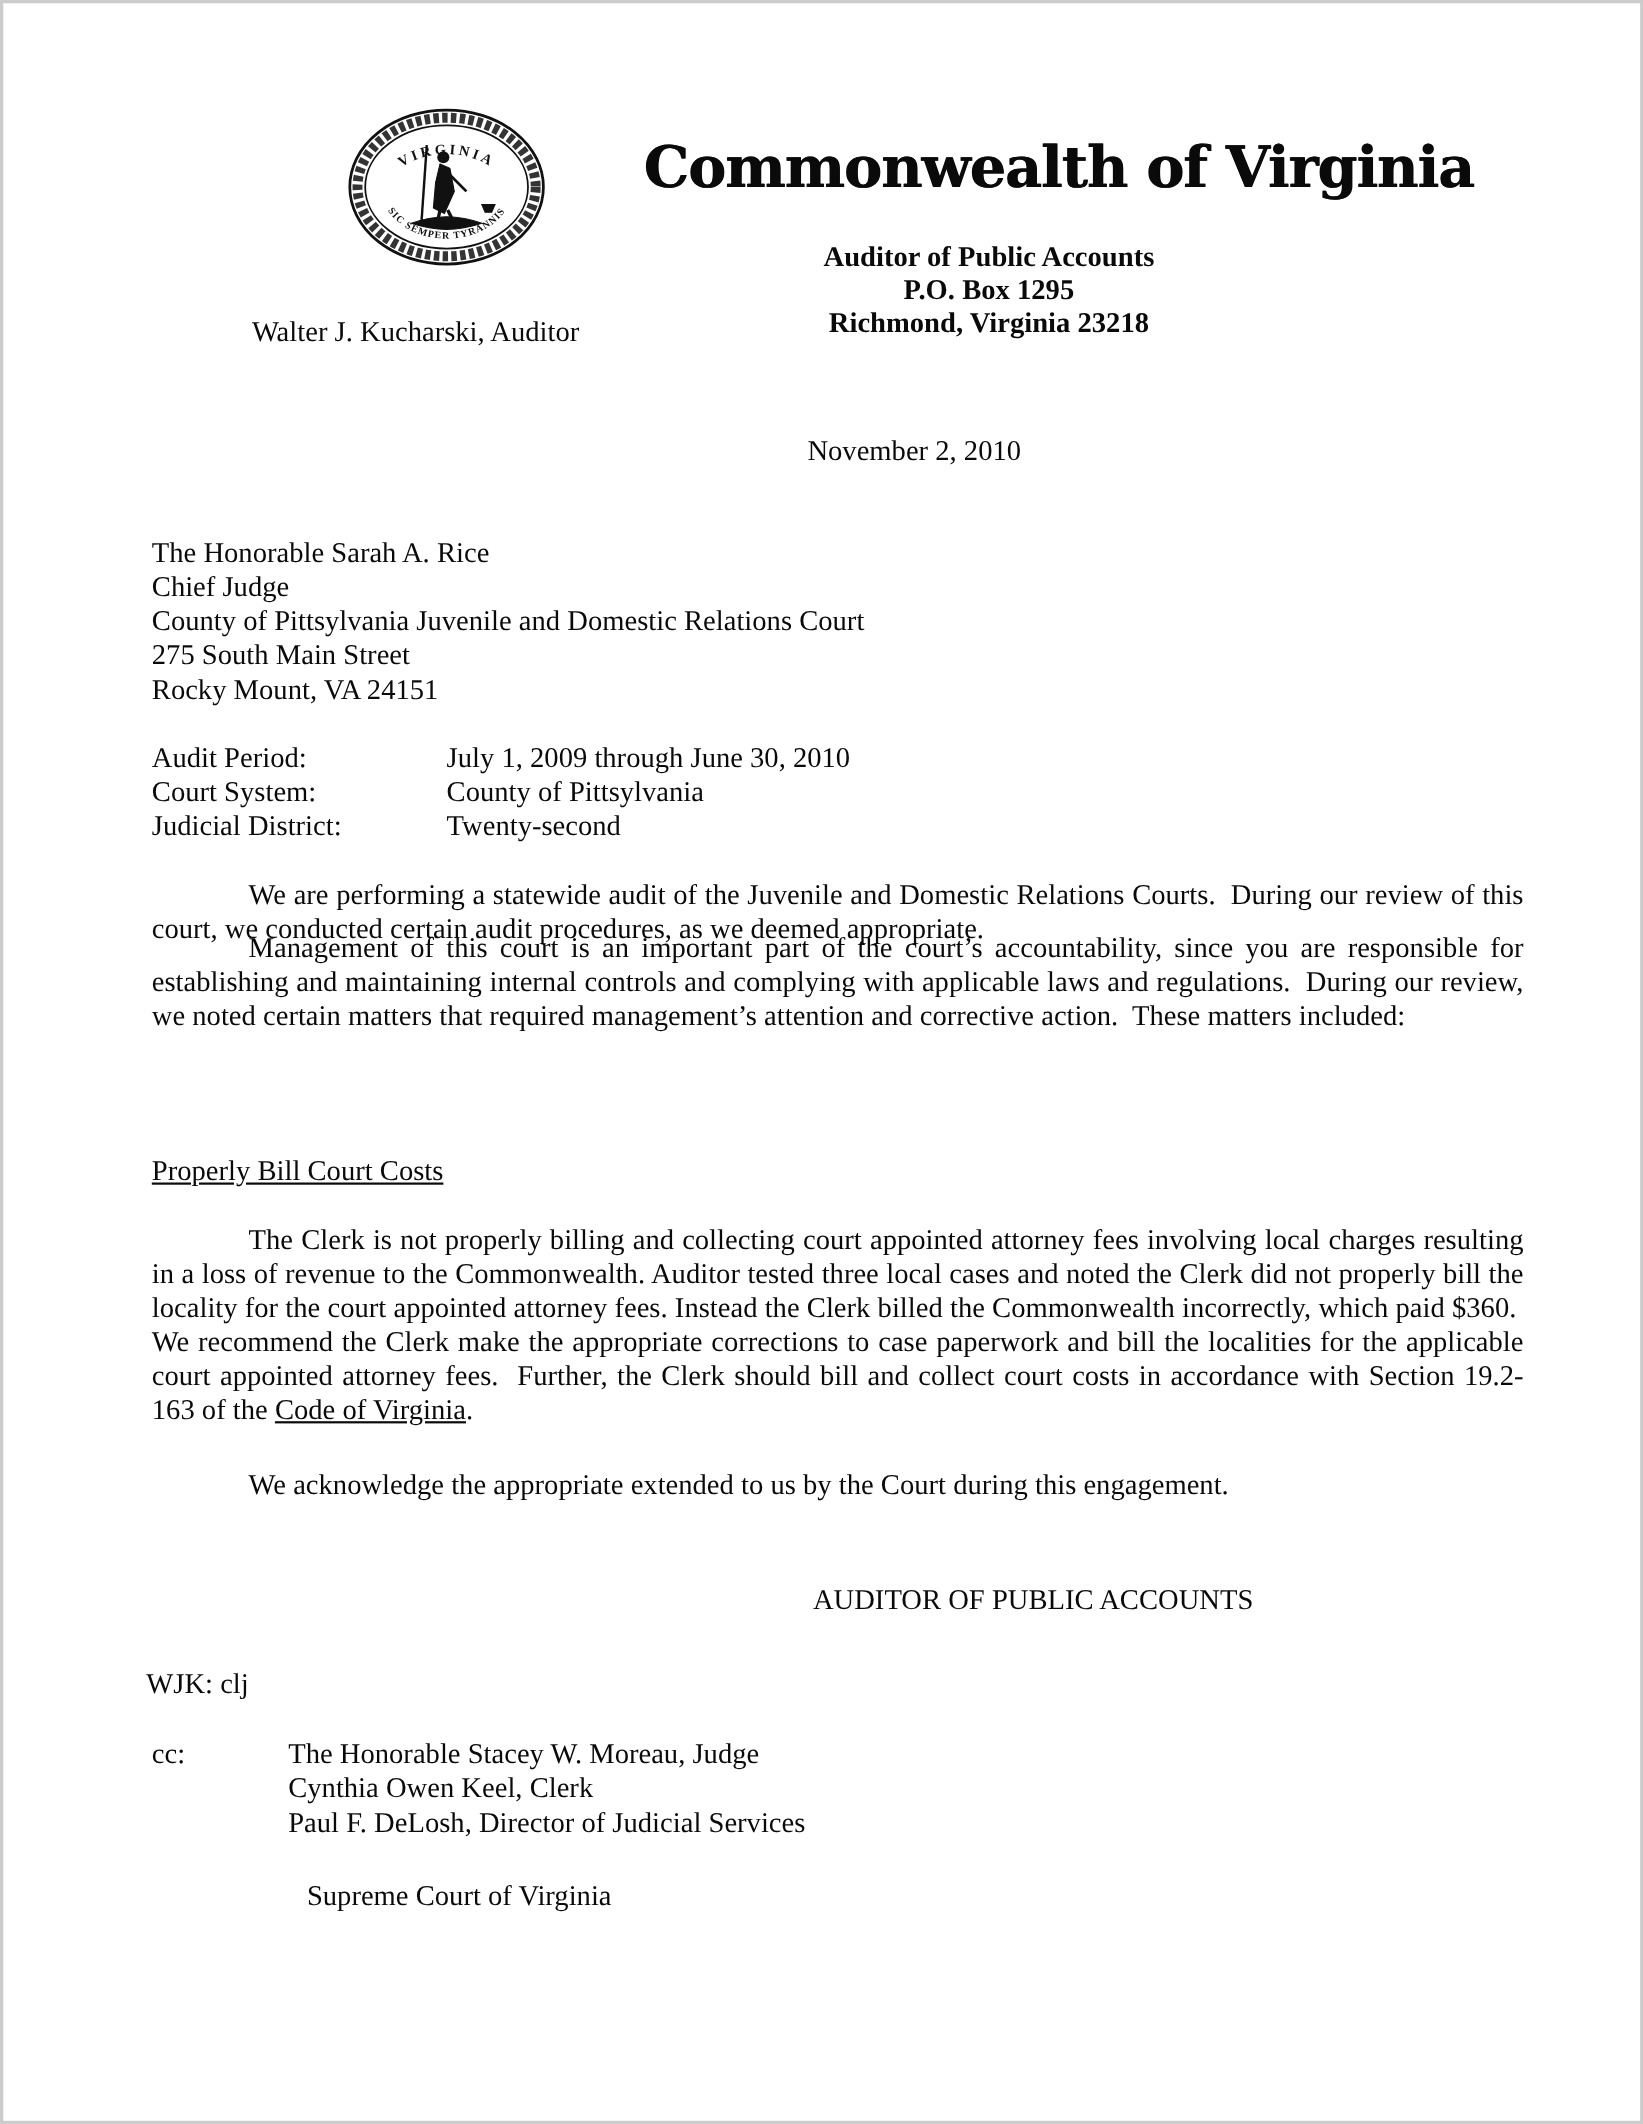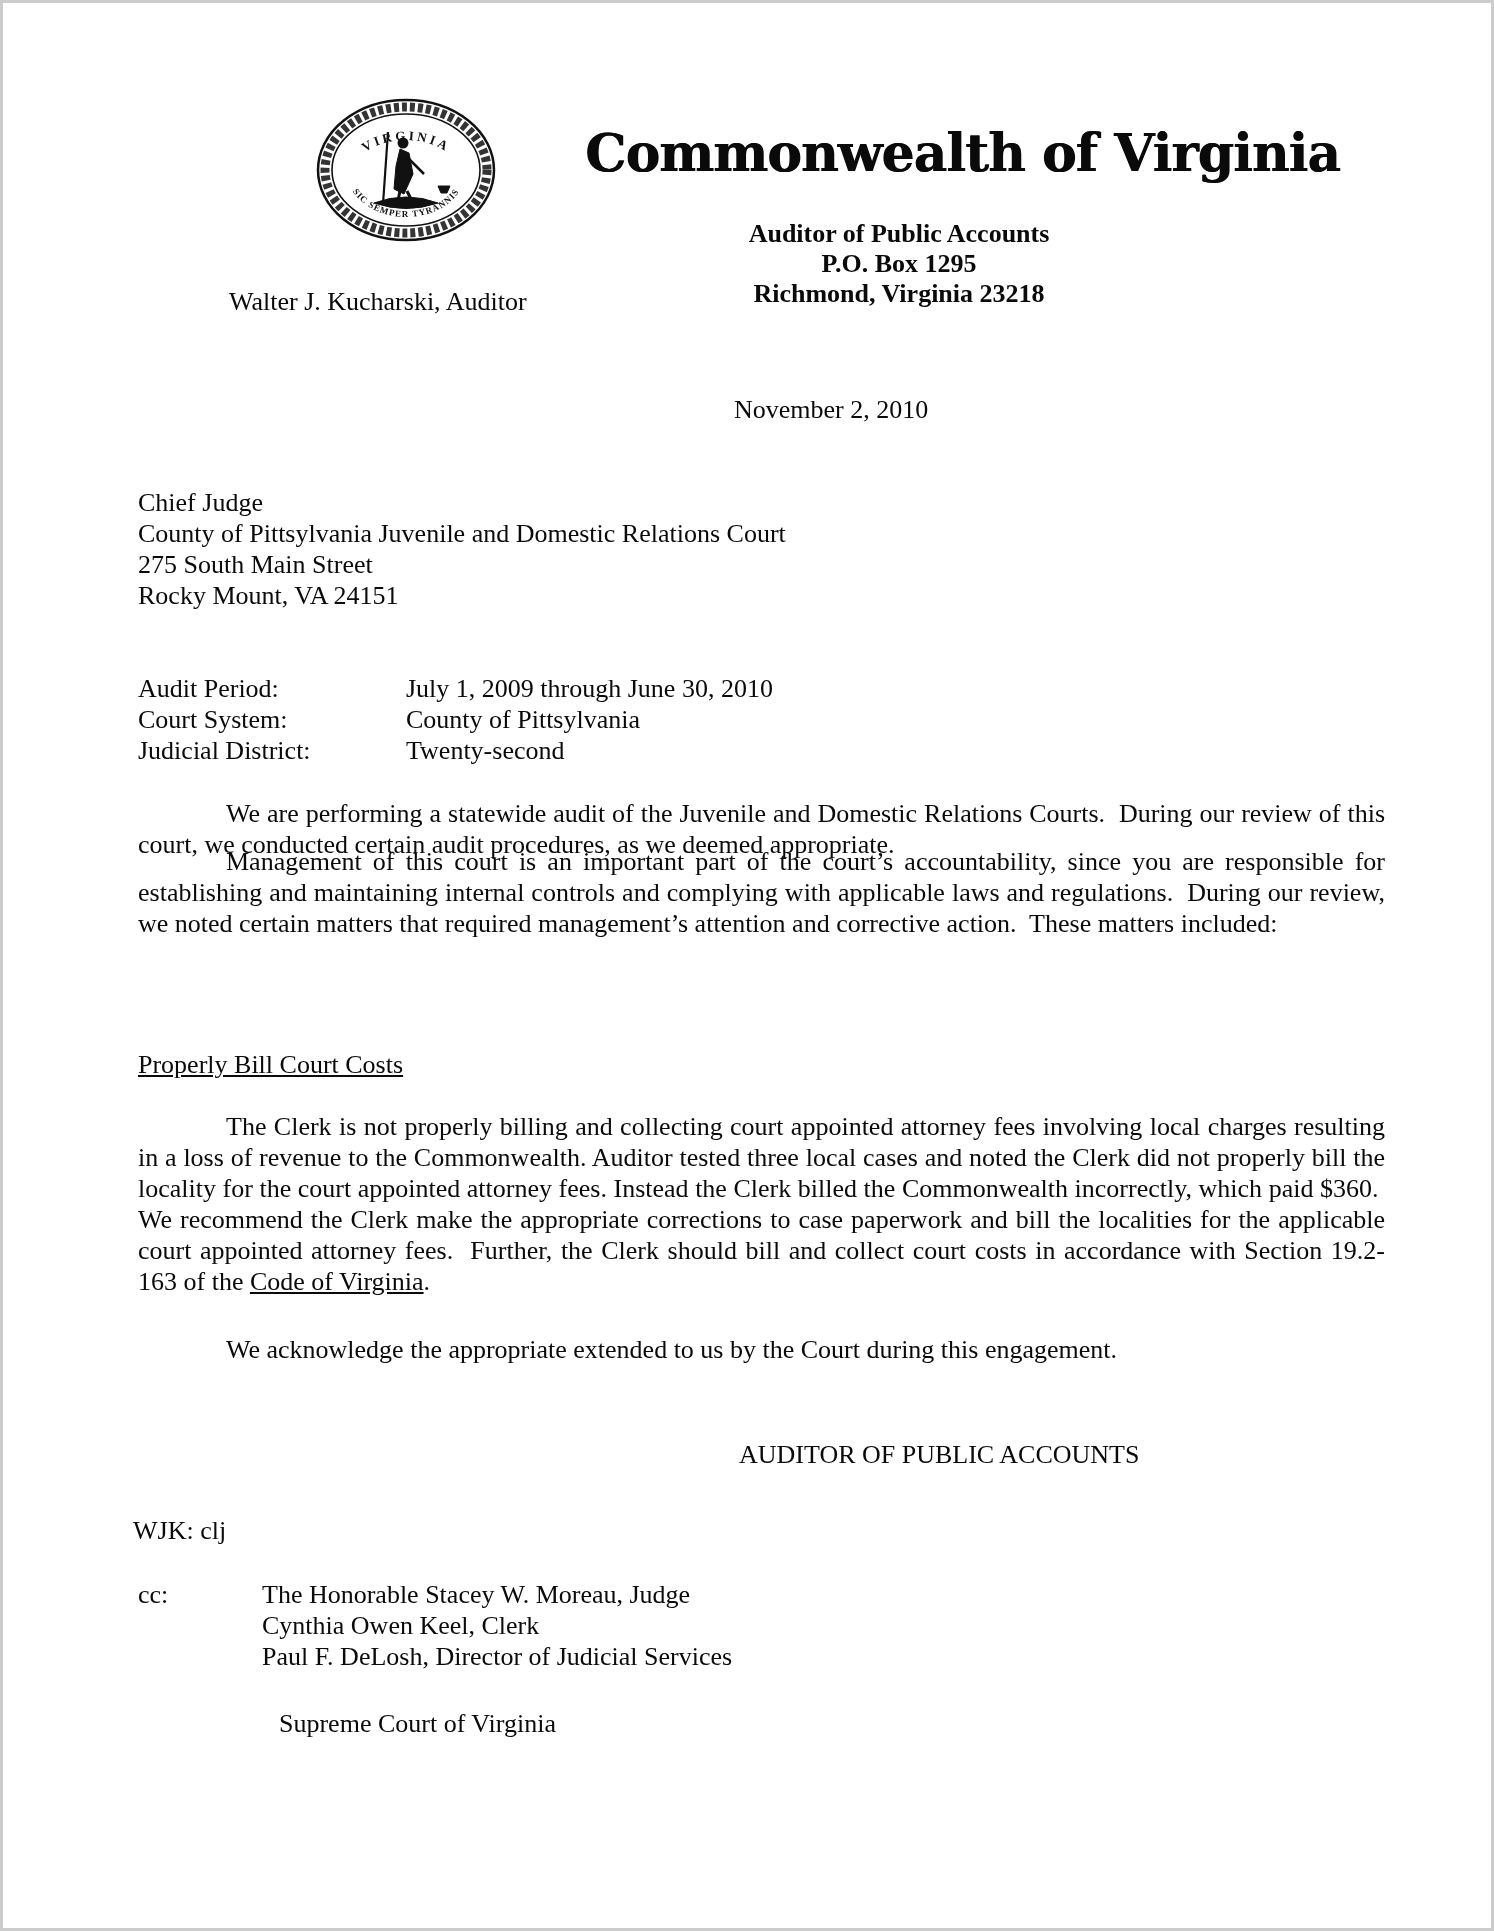--- a/index.html
+++ b/index.html
@@ -101,20 +101,21 @@
       <div class="agency-line">P.O. Box 1295</div>
       <div class="agency-line">Richmond, Virginia 23218</div>
     </div>
   </div>
 
   <div class="abs auditor-line">Walter J. Kucharski, Auditor</div>
 
   <div class="abs bt date-line">November 2, 2010</div>
 
   <div class="abs bt recipient">
+    <div>The Honorable Sarah A. Rice</div>
     <div>Chief Judge</div>
     <div>County of Pittsylvania Juvenile and Domestic Relations Court</div>
     <div>275 South Main Street</div>
     <div>Rocky Mount, VA 24151</div>
   </div>
 
   <div class="abs bt audit-info">
     <div class="info-row">
       <span class="info-label">Audit Period:</span>
       <span>July 1, 2009 through June 30, 2010</span>

